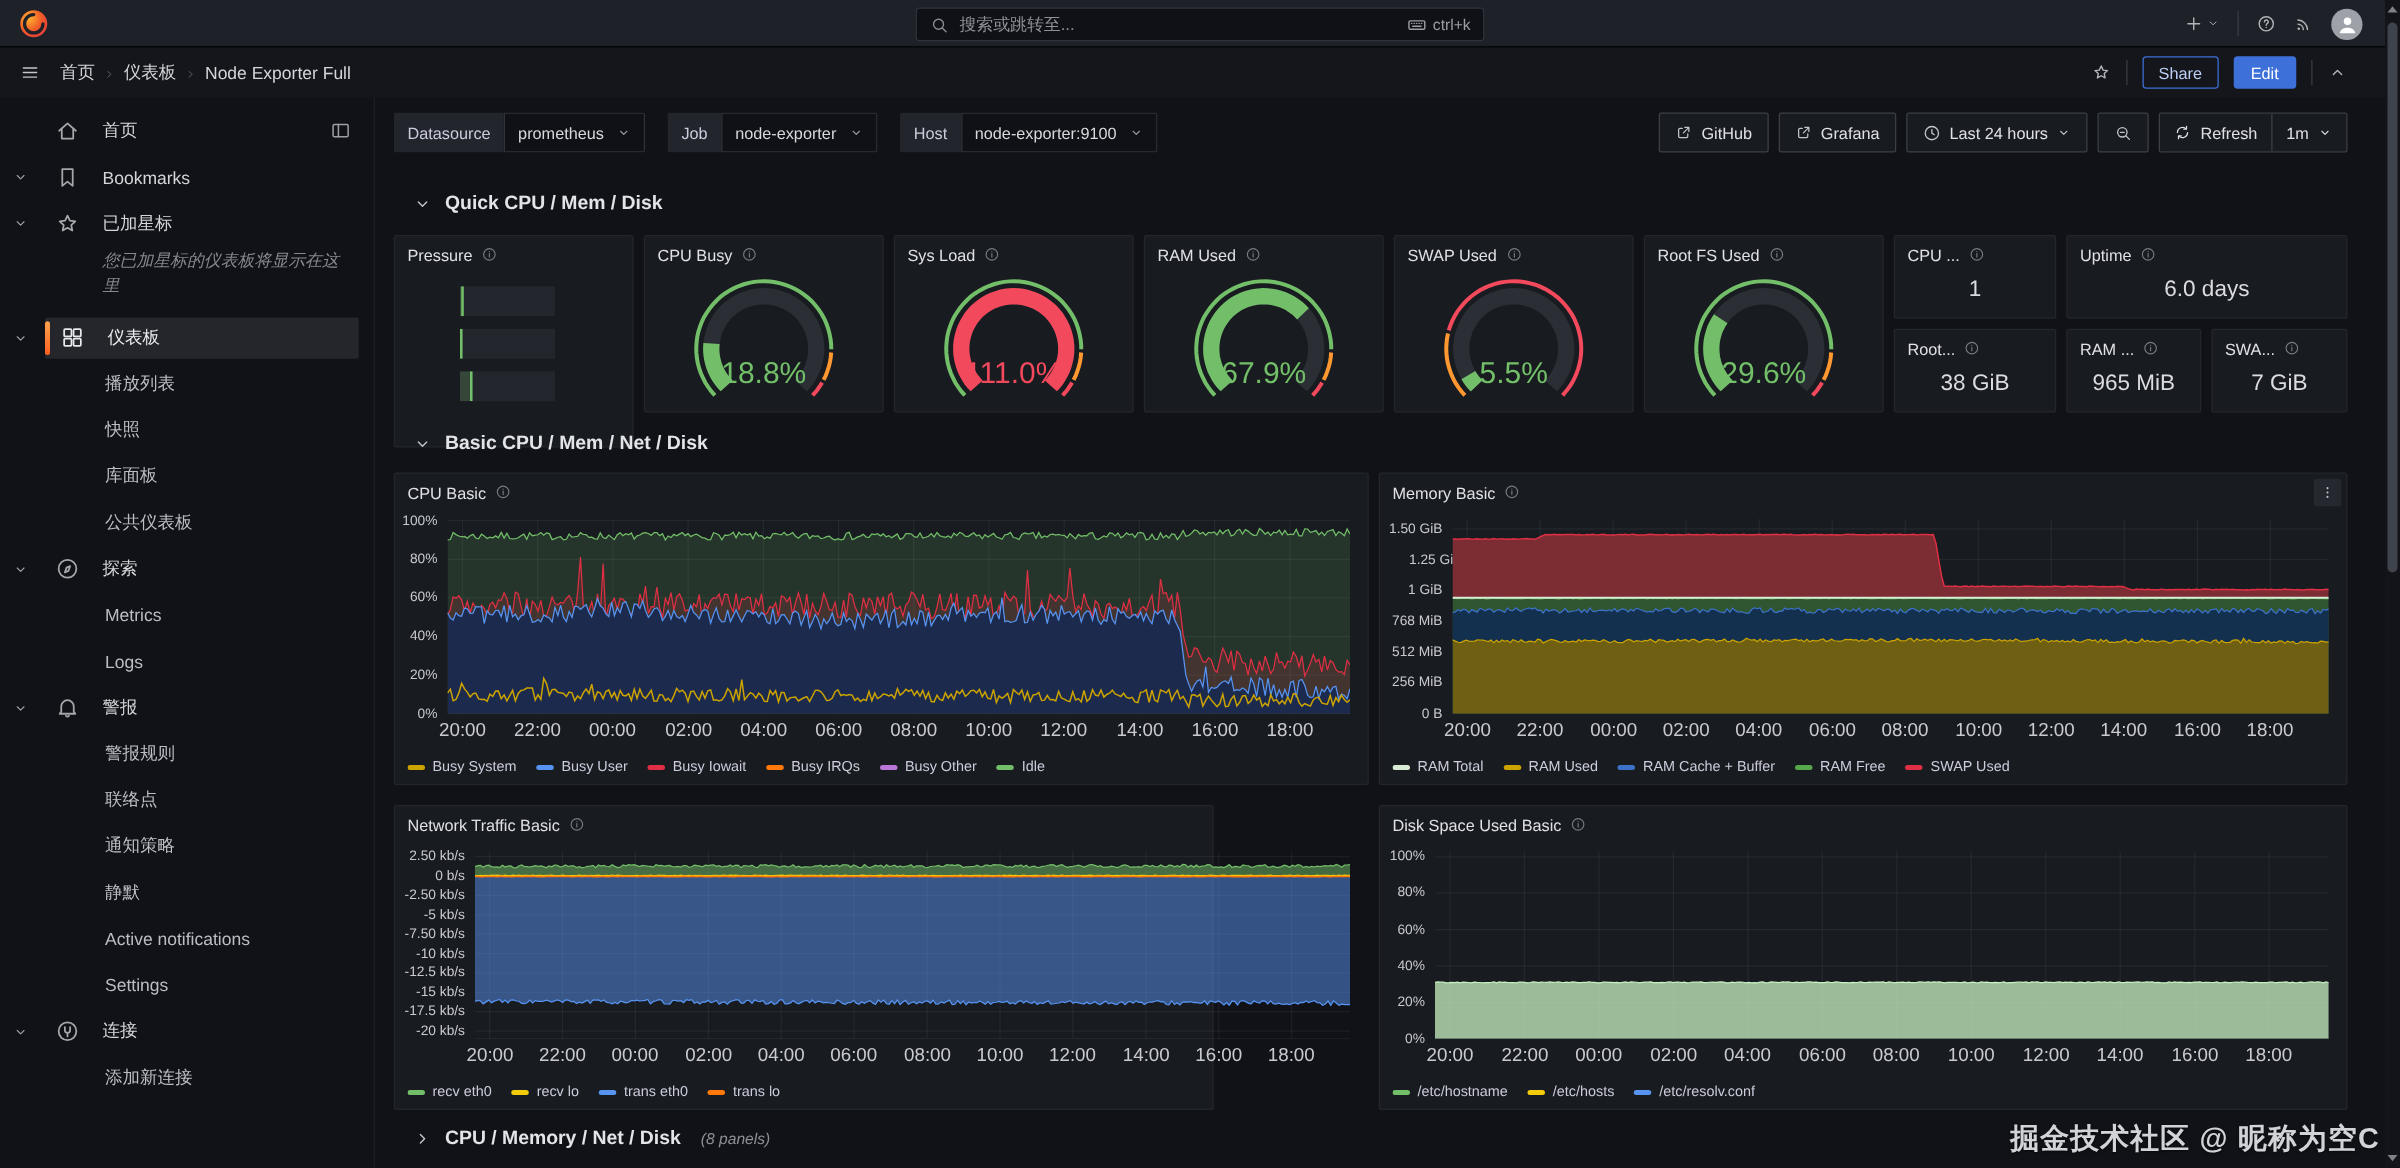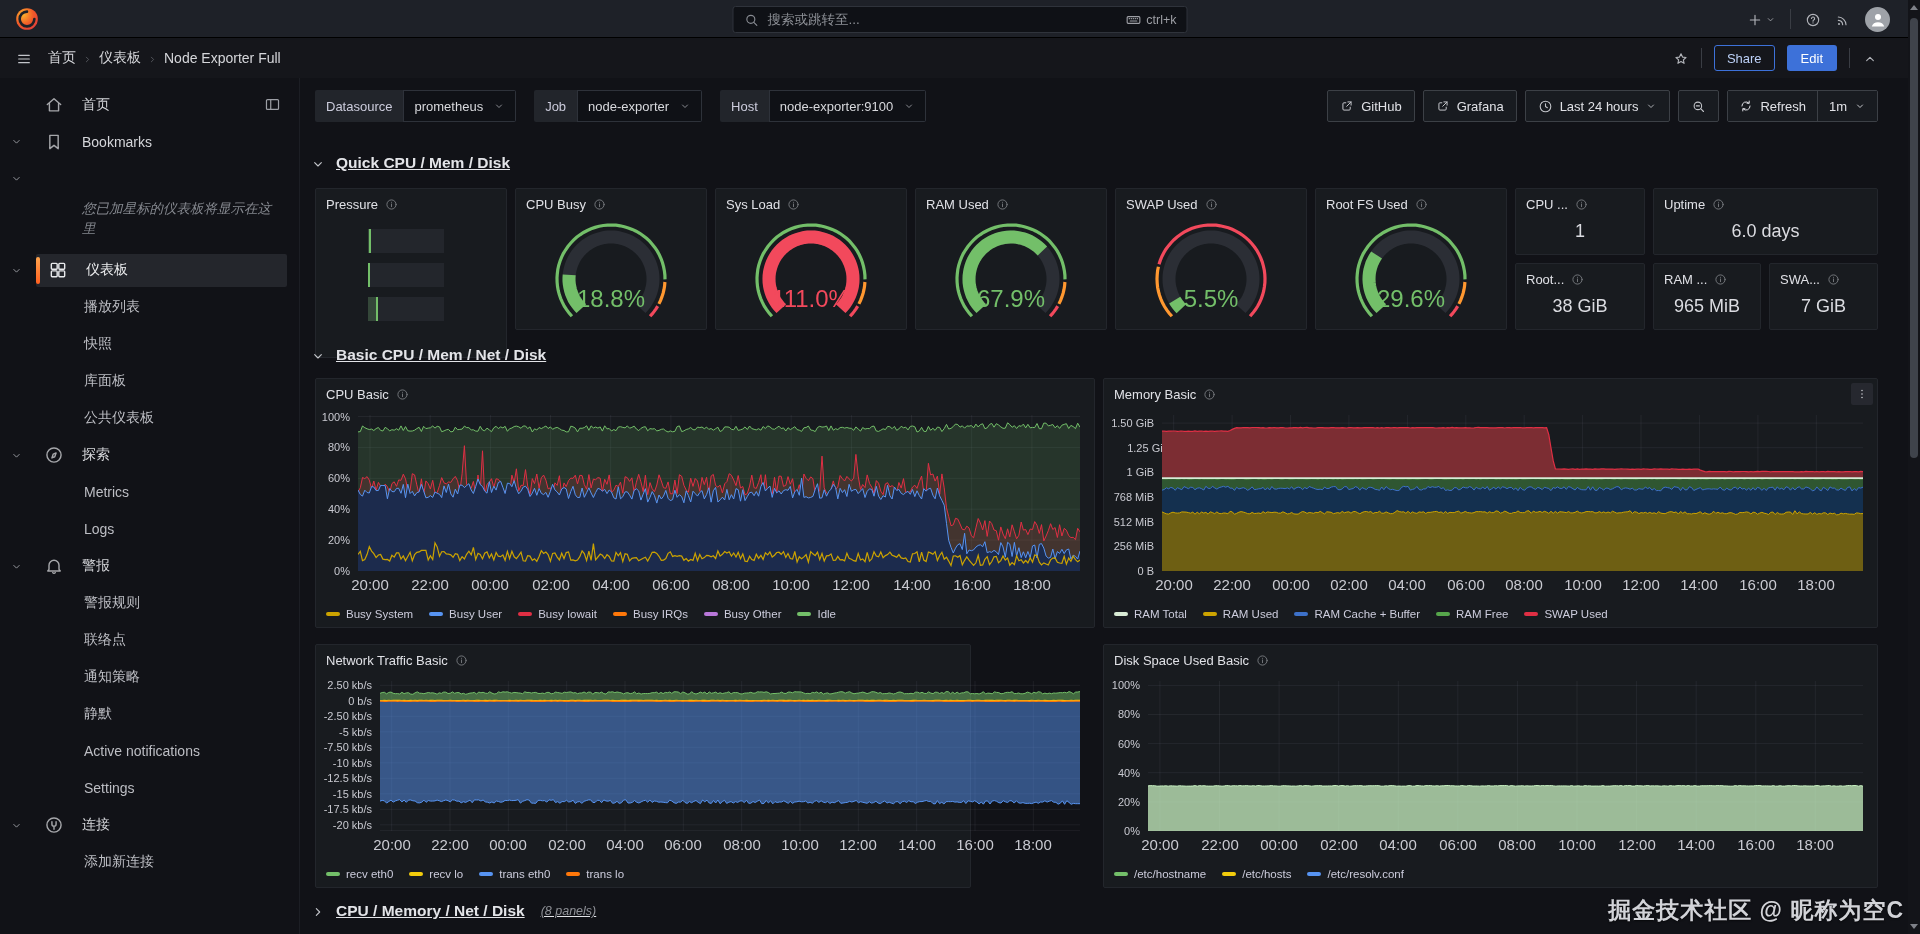--- a/index.html
+++ b/index.html
@@ -54,22 +54,22 @@
     align-items:center; padding:0 10px; gap:10px; }
   .varchip .vvalue .ic { color:#9d9fa5; }
   .ctl-right { margin-left:auto; display:flex; align-items:center; gap:8px; }
   .obtn { height:32px; border:1px solid #3c4046; background:#181b20; border-radius:2px; color:#e0e1e6;
     font-size:13px; display:flex; align-items:center; gap:7px; padding:0 12px; font-weight:500; }
   .obtn .ic { color:#c3c5ca; }
   .split { display:flex; height:32px; border:1px solid #3c4046; border-radius:2px; overflow:hidden; }
   .split > div { display:flex; align-items:center; gap:7px; padding:0 11px; background:#181b20;
     font-size:13px; color:#e0e1e6; font-weight:500; }
   .split > div + div { border-left:1px solid #3c4046; }
-  .sechead { position:absolute; left:10px; display:flex; align-items:center; gap:10px; font-size:15.5px;
-    font-weight:700; color:#e3e4e8; cursor:pointer;text-decoration:underline; }
+  .sechead { position:absolute; left:30px; display:flex; align-items:center; gap:10px; font-size:15.5px;
+    font-weight:700; color:#e3e4e8; cursor:pointer; }
   .sechead .cnt { font-weight:400; font-style:italic; font-size:12.5px; color:#8e9096; margin-left:6px; }
   .sechead .ic { color:#c3c5ca; }
   
   .panel { position:absolute; background:#181b1f; border:1px solid #23262c; border-radius:2px; }
   .phead { position:absolute; left:0; top:0; right:0; height:30px; display:flex; align-items:center;
     padding:0 10px; gap:7px; }
   .ptitle { font-size:13px; font-weight:500; color:#e0e1e6; }
   .kebab { position:absolute; right:4px; top:4px; width:22px; height:22px; background:#26282f;
     border-radius:2px; display:flex; align-items:center; justify-content:center; color:#c3c5ca; }
   
@@ -225,20 +225,26 @@
           </svg></span>
         <span>Bookmarks</span>
       </div>
     </div>
     <div class="srow">
       <span class="schev">
         <svg class="ic" viewBox="0 0 24 24" width="13" height="13">
           <path d="M7 10l5 5 5-5"></path>
         </svg>
       </span>
+      <div class="sbody">
+        <span class="sicon"><svg class="ic" viewBox="0 0 24 24" width="20" height="20">
+            <path d="M12 4.2l2.3 4.9 5.2.6-3.9 3.6 1 5.2-4.6-2.6-4.6 2.6 1-5.2L4.5 9.7l5.2-.6z"></path>
+          </svg></span>
+        <span>已加星标</span>
+      </div>
     </div>
     <div class="shint">您已加星标的仪表板将显示在这里</div>
     <div class="srow">
       <span class="schev">
         <svg class="ic" viewBox="0 0 24 24" width="13" height="13">
           <path d="M7 10l5 5 5-5"></path>
         </svg>
       </span>
       <div class="sbody active">
         <span class="sicon"><svg class="ic" viewBox="0 0 24 24" width="20" height="20">

